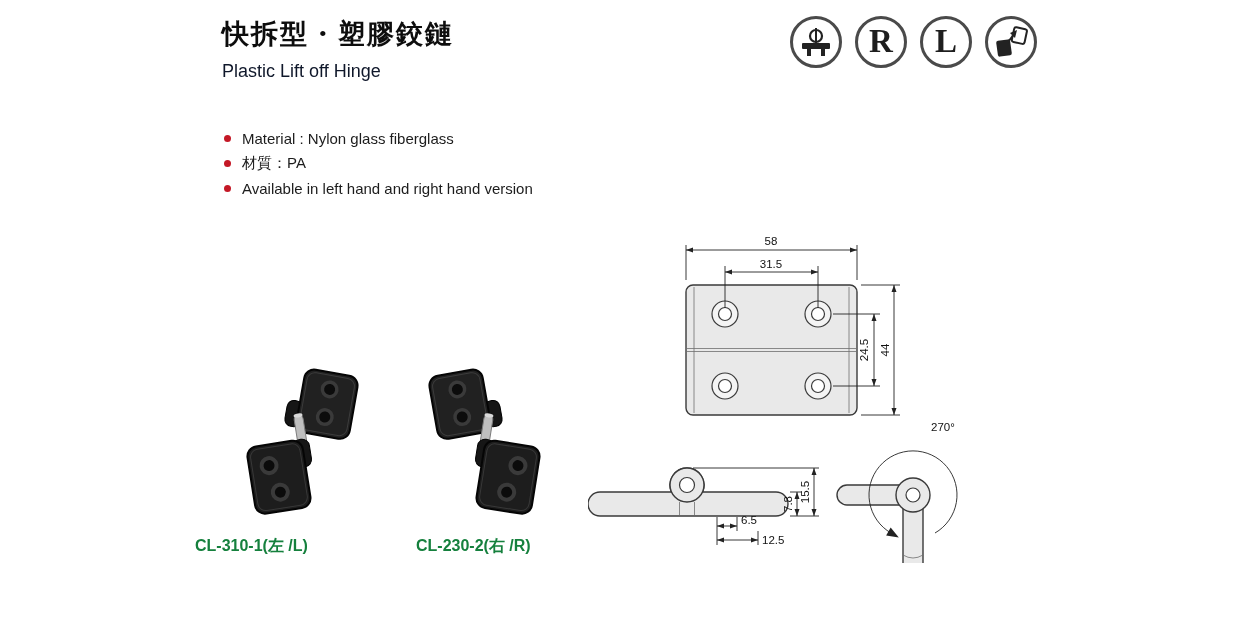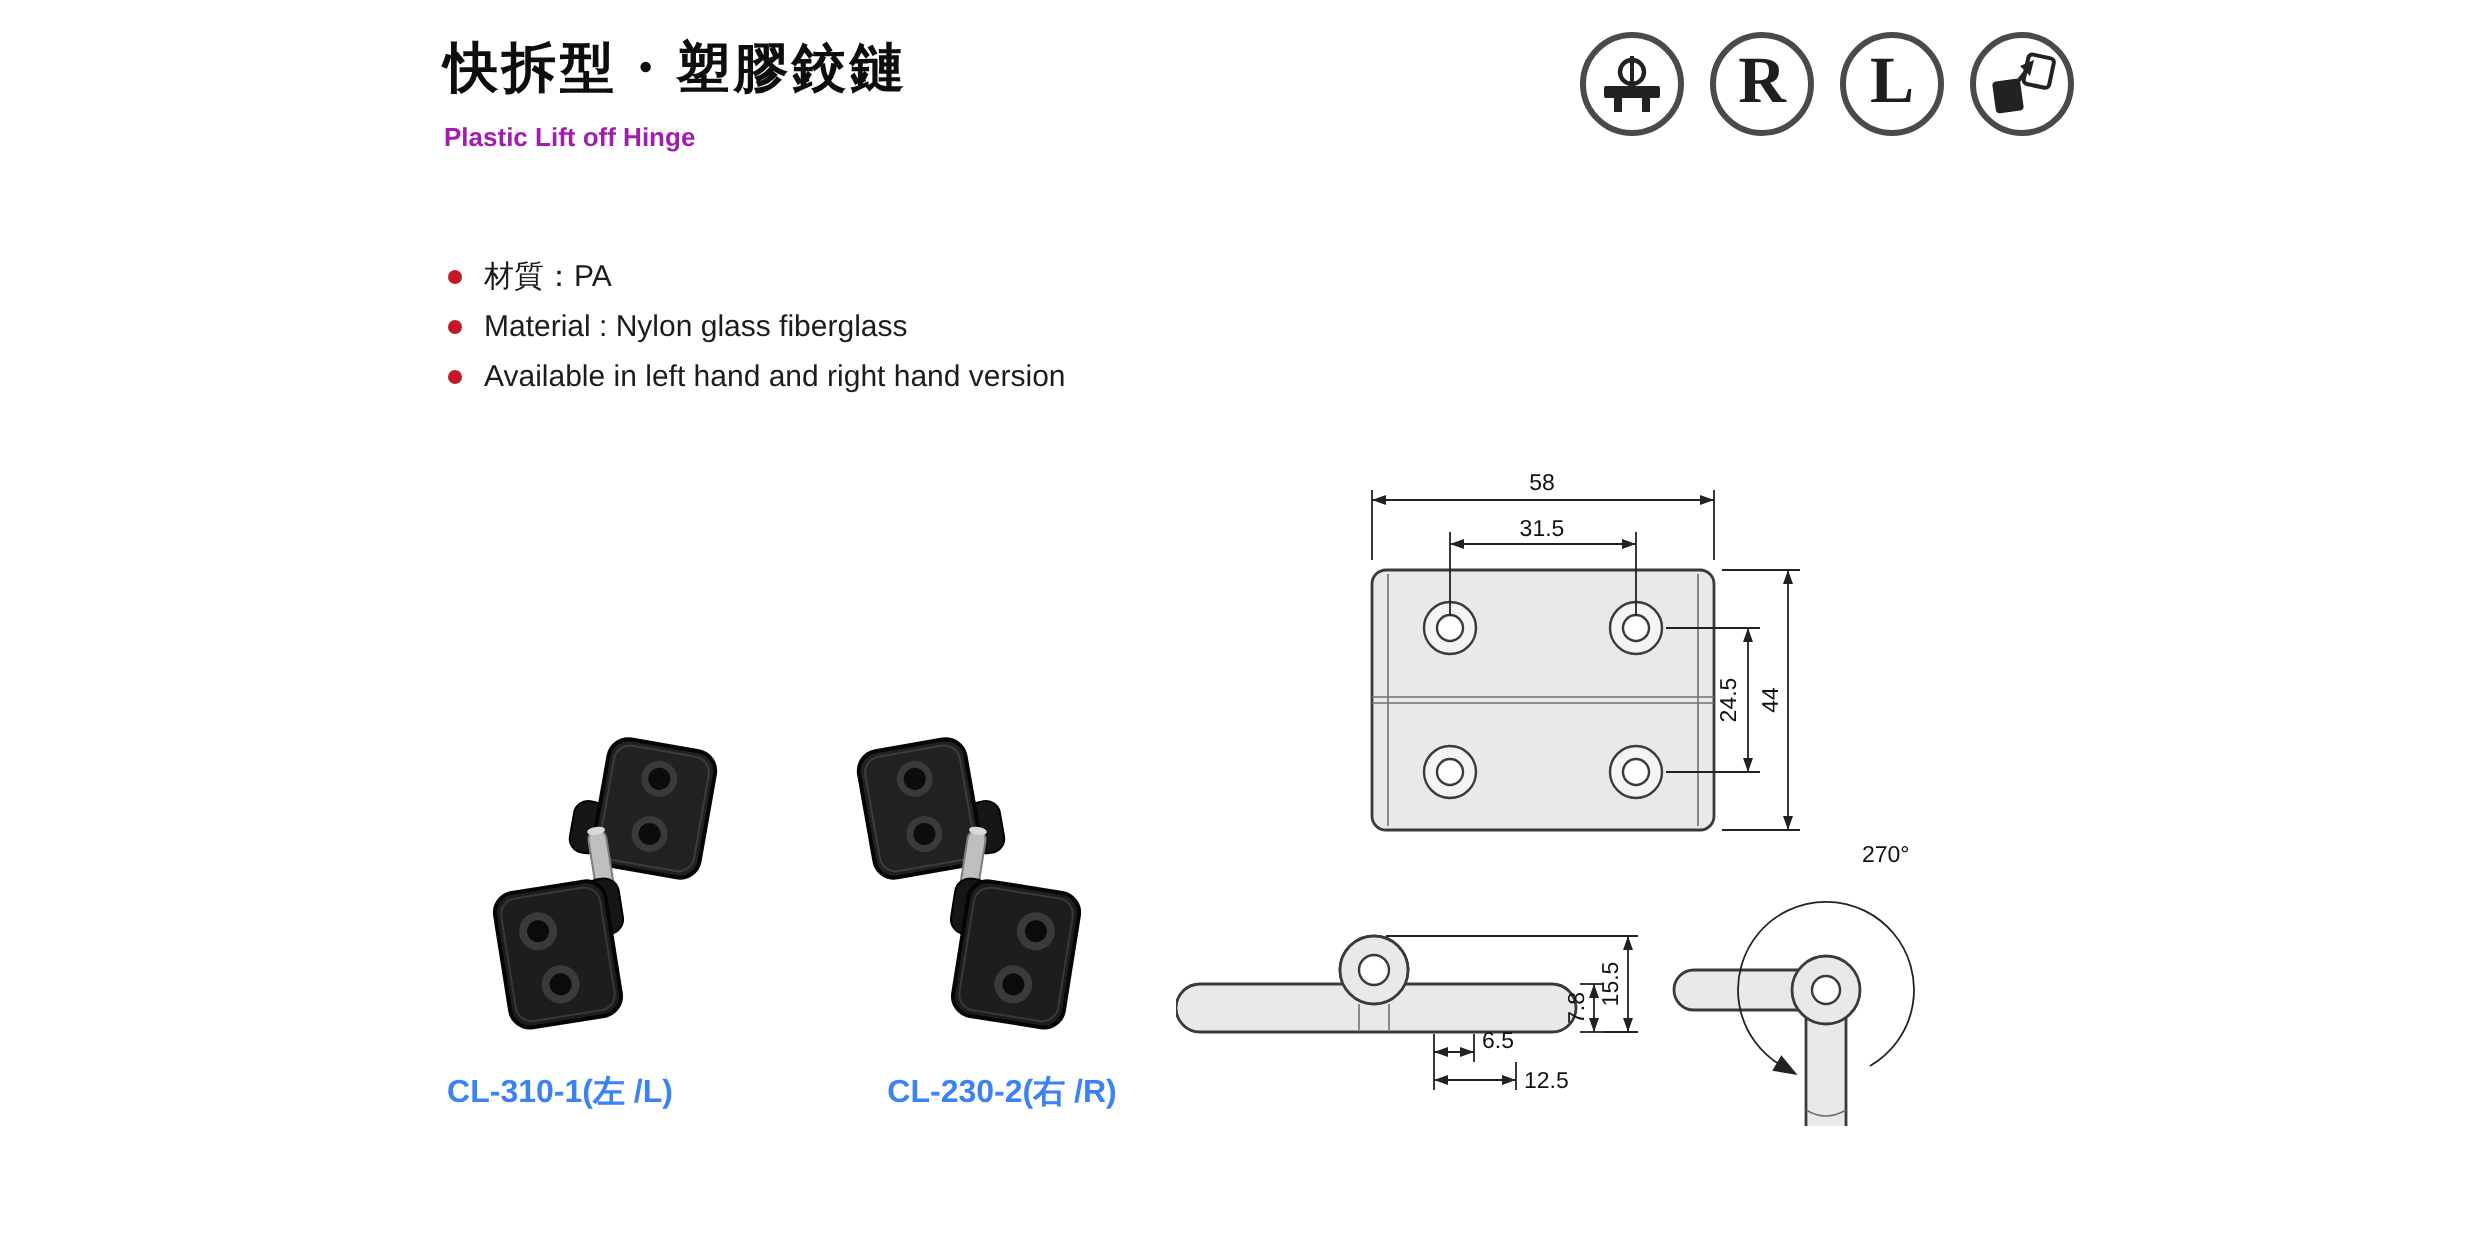--- a/index.html
+++ b/index.html
@@ -2,40 +2,40 @@
 <html><head>
 <meta charset="utf-8">
 <style>
   html,body{margin:0;padding:0;background:#fff;}
   .page{position:relative;width:1241px;height:563px;background:#ffffff;overflow:hidden;
         font-family:"Liberation Sans",sans-serif;color:#111;}
 
   
   .header{position:absolute;left:222px;top:16px;}
   .header h1{margin:0;font-size:27px;font-weight:bold;letter-spacing:2px;color:#0d0d0d;}
-  .header h2{margin:9px 0 0 0;font-size:13px;font-weight:bold;color:#a21caf;}
+  .header h2{margin:9px 0 0 0;font-size:18px;font-weight:normal;color:#0f172a;}
 
   
   .badge-row{position:absolute;left:790px;top:16px;display:flex;gap:13px;}
   .badge{width:52px;height:52px;border:3px solid #4a4a4a;border-radius:50%;background:#fff;
          display:flex;align-items:center;justify-content:center;box-sizing:border-box;}
   .badge-letter span{font-family:"Liberation Serif",serif;font-weight:bold;font-size:33px;
          color:#1e1e1e;line-height:1;transform:translateY(-1px);}
 
   
   .specs{position:absolute;left:224px;top:126px;margin:0;padding:0;list-style:none;}
   .specs li{display:flex;align-items:center;height:25px;font-size:15px;color:#1c1c1c;}
   .dot{width:7px;height:7px;border-radius:50%;background:#c41826;margin-right:11px;flex:0 0 auto;}
 
   
   .photo{position:absolute;width:135px;height:175px;}
   .photo-left{left:240px;top:362px;}
   .photo-right{left:412px;top:362px;transform:scaleX(-1);}
-  .caption{position:absolute;top:536px;width:170px;text-align:center;
-           font-size:16px;font-weight:bold;color:#3b82f6;}
+  .caption{position:absolute;top:536px;width:170px;
+           font-size:16px;font-weight:bold;color:#15803d;}
   .caption-left{left:195px;}
   .caption-right{left:416px;}
 
   
   .drw{position:absolute;}
   .drw-front{left:661px;top:230px;}
   .drw-side{left:588px;top:412px;}
   .drw-rot{left:835px;top:415px;}
   .part{fill:#e9e9e9;stroke:#3a3a3a;stroke-width:1.4;}
   .thin{stroke:#6f6f6f;stroke-width:0.8;fill:none;}
@@ -77,25 +77,25 @@
         <rect x="5" y="17" width="14" height="16" rx="2" fill="#222" transform="rotate(-8 12 25)"></rect>
         <line x1="16" y1="19" x2="23" y2="10" stroke="#222" stroke-width="2"></line>
         <polygon class="arrow" points="25,7 18,10 23,15" fill="#222"></polygon>
       </svg>
     </div>
   </div>
 
   <ul class="specs">
     <li>
       <span class="dot"></span>
-      <span>材質：PA</span>
+      <span>Material : Nylon glass fiberglass</span>
     </li>
     <li>
       <span class="dot"></span>
-      <span>Material : Nylon glass fiberglass</span>
+      <span>材質：PA</span>
     </li>
     <li>
       <span class="dot"></span>
       <span>Available in left hand and right hand version</span>
     </li>
   </ul>
 
   <div class="photo photo-left">
     <svg width="135" height="175" viewBox="0 0 135 175">
       <g transform="translate(66,6) rotate(10)">

